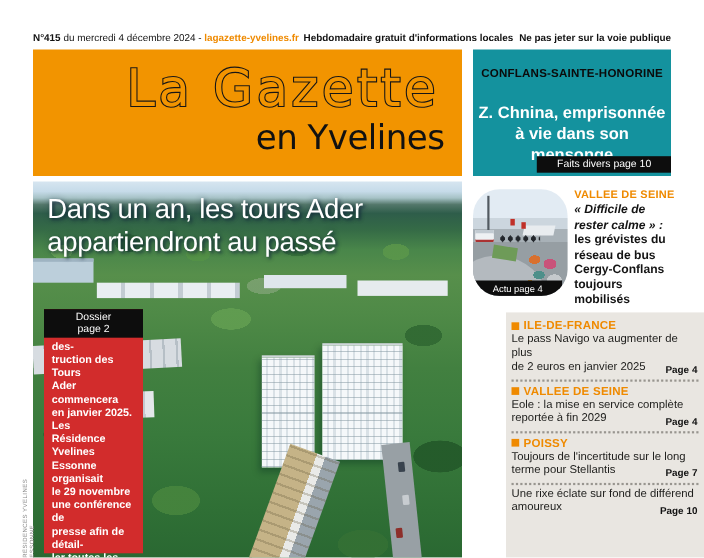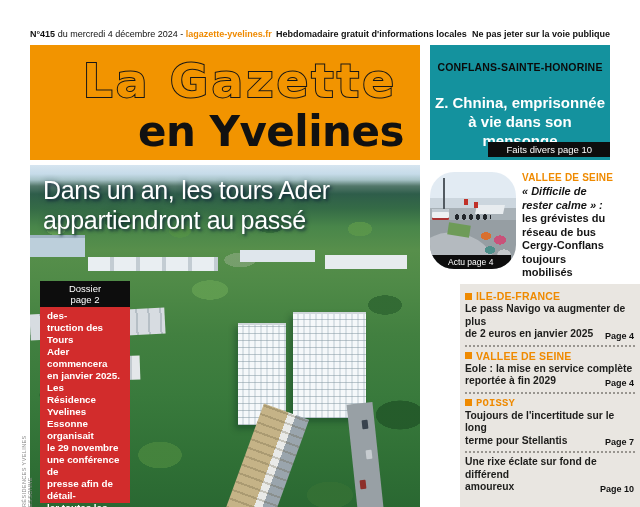--- a/index.html
+++ b/index.html
@@ -10,25 +10,25 @@
   
   .topbar { position:absolute; left:30px; top:29px; width:580px; height:12px; font-size:9px; color:#111; }
   .tb-left { position:absolute; left:0; top:0; white-space:nowrap; }
   .tb-issue { font-weight:bold; }
   .tb-url { color:#ef8a00; text-decoration:none; font-weight:bold; cursor:pointer; }
   .tb-center { position:absolute; left:246px; top:0; font-weight:bold; }
   .tb-right { position:absolute; right:0; top:0; font-weight:bold; }
 
   
   .masthead { position:absolute; left:30px; top:45px; width:390px; height:115px; background:#f29400; }
-  .logo { position:absolute; left:0; width:100%; top:8px; text-align:center; padding-left:30px;
-          font-family:"DejaVu Sans", sans-serif; font-weight:bold; font-size:47px; letter-spacing:3px;
+  .logo { position:absolute; left:17px; width:100%; top:8px; text-align:center; padding-left:30px;
+          font-family:"DejaVu Sans", sans-serif; font-weight:normal; font-size:47px; letter-spacing:3px;
           color:#f29400; -webkit-text-stroke:2px #161616; paint-order:stroke fill; }
   .logo-sub { position:absolute; right:16px; top:62px; font-family:"DejaVu Sans", sans-serif;
-              font-size:42px; font-weight:700; color:#111; letter-spacing:-0.5px; }
+              font-size:31px; font-weight:400; color:#111; letter-spacing:-0.5px; }
 
   
   .teal-box { position:absolute; left:430px; top:45px; width:180px; height:115px; background:#14929e; }
   .teal-kicker { position:absolute; top:16px; width:100%; text-align:center; font-size:10.5px;
                  font-weight:bold; color:#0b0b0b; letter-spacing:0.2px; }
   .teal-headline { position:absolute; top:48px; width:100%; text-align:center; font-size:15px;
                    line-height:19px; font-weight:bold; color:#ffffff; }
   .badge { background:#0d0d0d; color:#fff; font-weight:normal; font-size:9.5px; padding:2px 18px;
            display:inline-block; cursor:pointer;text-align:center; }
   .teal-badge { position:absolute; right:0; bottom:3px; }
@@ -123,21 +123,21 @@
       white-space:pre-line; margin-top:2px; cursor:pointer; }
   .top-story-headline em { font-style:italic; }
 
   
   .panel { position:absolute; left:430px; top:284px; width:180px; height:223px; background:#e9e6e1; padding:4px 5px 4px 5px;margin-left:30px; }
   .sec { position:relative; }
   .sec-head { display:flex; align-items:center; gap:4px; margin-top:2px; }
   .sq { width:7px; height:7px; background:#ef8a00; flex:0 0 auto; }
   .sec-head .sec-label { font-size:10.5px; }
   .sec-body { position:relative; margin-top:1px; }
-  .sec-text { font-size:10.3px; line-height:12.5px; font-weight:bold; color:#1d1d1b; cursor:pointer; }
+  .sec-text { font-size:10.3px; line-height:12.5px; font-weight:normal; color:#1d1d1b; cursor:pointer; }
   .sec-page { position:absolute; right:1px; bottom:0; font-size:9px; font-weight:bold; color:#111; cursor:pointer; }
   .dotline { border-bottom:2px dotted #98958f; margin:4px 0 3px 0; }
 </style>
 </head>
 <body>
 
 <div class="page">
 
   <header class="topbar">
     <div class="tb-left">
@@ -247,21 +247,21 @@
         <p class="sec-text preline">Eole : la mise en service complète
 reportée à fin 2029</p>
         <span class="sec-page">Page 4</span>
       </div>
       <div class="dotline"></div>
     </article>
 
     <article class="sec">
       <div class="sec-head">
         <span class="sq" style="background: rgb(239, 138, 0);"></span>
-        <span class="sec-label" style="color: rgb(239, 138, 0); font-family: Liberation Mono, monospace;">POISSY</span>
+        <span class="sec-label" style="color: rgb(239, 138, 0);">POISSY</span>
       </div>
       <div class="sec-body">
         <p class="sec-text preline">Toujours de l'incertitude sur le long
 terme pour Stellantis</p>
         <span class="sec-page">Page 7</span>
       </div>
       <div class="dotline"></div>
     </article>
 
     <article class="sec">

